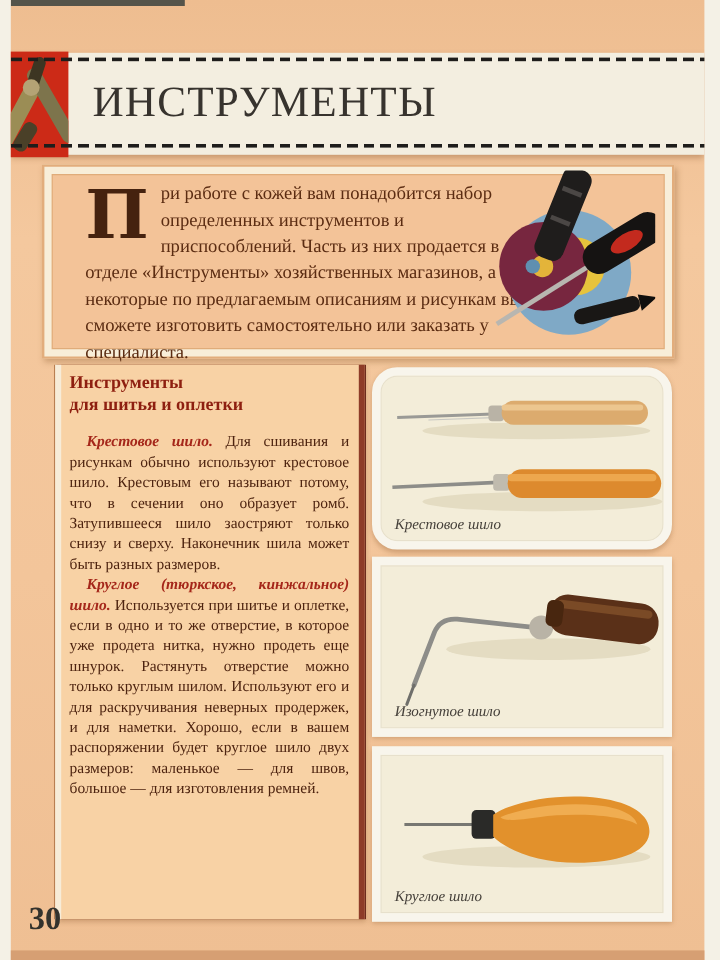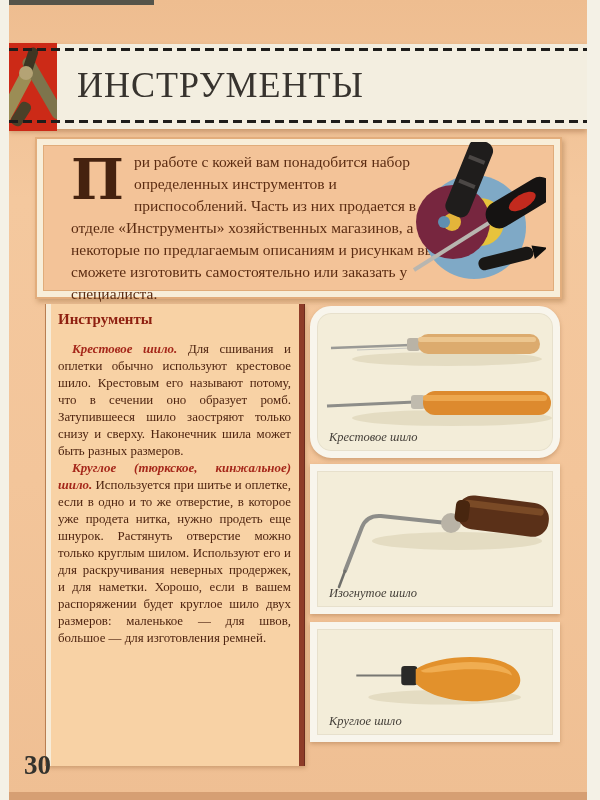--- a/index.html
+++ b/index.html
@@ -44,21 +44,21 @@
   .body-par{font-size:12.9px;line-height:17px;color:#4e2410;text-align:justify;
     text-indent:14px;margin:0;}
   .lead{font-style:italic;color:#a5271a;font-weight:bold;}
   
   .fig{position:absolute;left:310px;width:250px;background:#f3edd9;
     border:7px solid #f8f5ec;box-sizing:border-box;
     box-shadow:0 2px 4px rgba(140,90,45,.35),inset 0 0 0 1px #e7e0cc;}
   .fig svg{display:block;width:100%;height:100%;}
   .fig-caption{position:absolute;left:12px;bottom:6px;font-style:italic;
     font-size:12.5px;color:#45403a;}
-  #fig1{top:306px;height:152px;border-radius:21px;} #fig2{top:464px;height:150px;} #fig3{top:622px;height:120px;}
+  #fig1{top:306px;height:152px;border-radius:21px;} #fig2{top:464px;height:150px;} #fig3{top:622px;height:146px;}
   
   .page-num{position:absolute;left:24px;top:750px;font-size:27px;font-weight:bold;
     color:#33322d;font-family:Liberation Serif, serif;}
 </style>
 </head>
 <body>
 
 <div id="canvas">
 
   <div class="scan-top"></div>
@@ -105,22 +105,23 @@
           <rect x="82" y="108" width="56" height="13" rx="6" fill="#191715"></rect>
           <path d="M138 108 l15 6 l-15 8 z" fill="#0f0e0d"></path>
         </g>
       </svg>
     </div>
   </div>
 
   <div class="left-panel">
     <p class="sec-heading">
       <span>Инструменты</span><br>
+      <span>для шитья и оплетки</span>
     </p>
-    <p class="body-par"><span class="lead">Крестовое шило.</span><span> Для сшивания и оплетки обычно используют крестовое шило. Крестовым его называют потому, что в сечении оно образует ромб. Затупившееся шило заостряют только снизу и сверху. Наконечник шила может быть разных размеров.</span></p>
+    <p class="body-par"><span class="lead">Крестовое шило.</span><span> Для сшивания и рисункам обычно используют крестовое шило. Крестовым его называют потому, что в сечении оно образует ромб. Затупившееся шило заостряют только снизу и сверху. Наконечник шила может быть разных размеров.</span></p>
     <p class="body-par"><span class="lead">Круглое (тюркское, кинжальное) шило.</span><span> Используется при шитье и оплетке, если в одно и то же отверстие, в которое уже продета нитка, нужно продеть еще шнурок. Растянуть отверстие можно только круглым шилом. Используют его и для раскручивания неверных продержек, и для наметки. Хорошо, если в вашем распоряжении будет круглое шило двух размеров: маленькое — для швов, большое — для изготовления ремней.</span></p>
   </div>
 
   <div class="fig" id="fig1">
     <svg viewBox="0 0 236 138">
       <ellipse cx="130" cy="46" rx="95" ry="7" fill="#e4dcc2"></ellipse>
       <line x1="14" y1="35" x2="94" y2="32" stroke="#9a9a96" stroke-width="2.5"></line>
       <line x1="40" y1="37" x2="94" y2="35" stroke="#c8c8c2" stroke-width="1"></line>
       <rect x="90" y="25" width="13" height="13" rx="3" fill="#b9b3a6"></rect>
       <rect x="101" y="21" width="122" height="20" rx="10" fill="#dcab6e"></rect>

